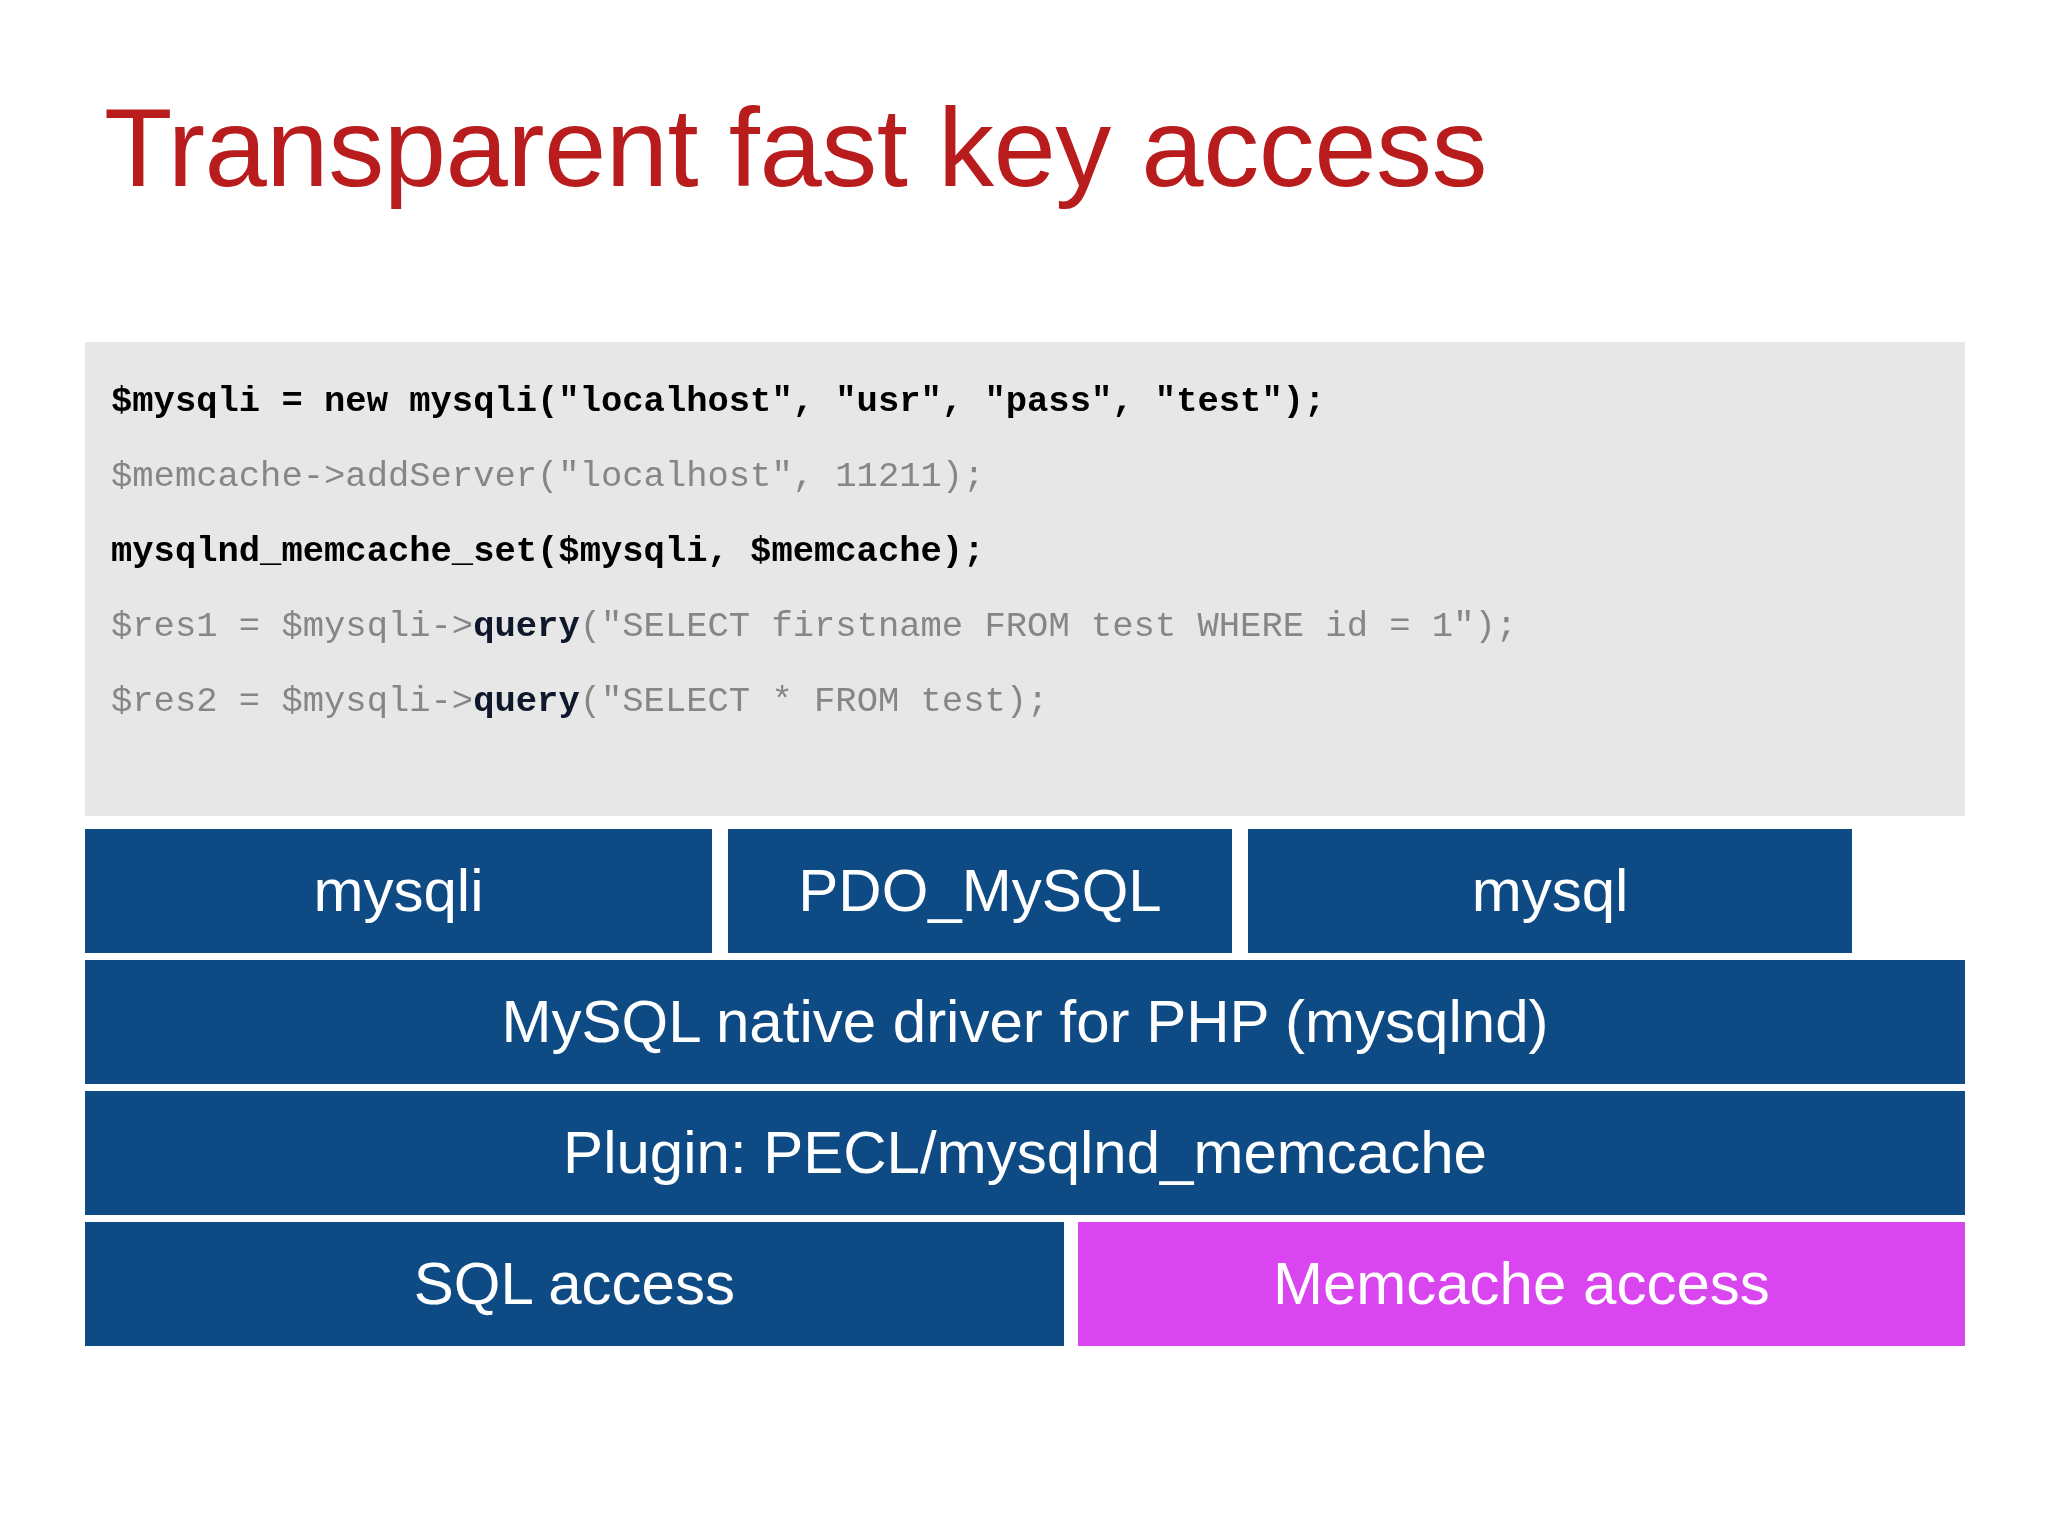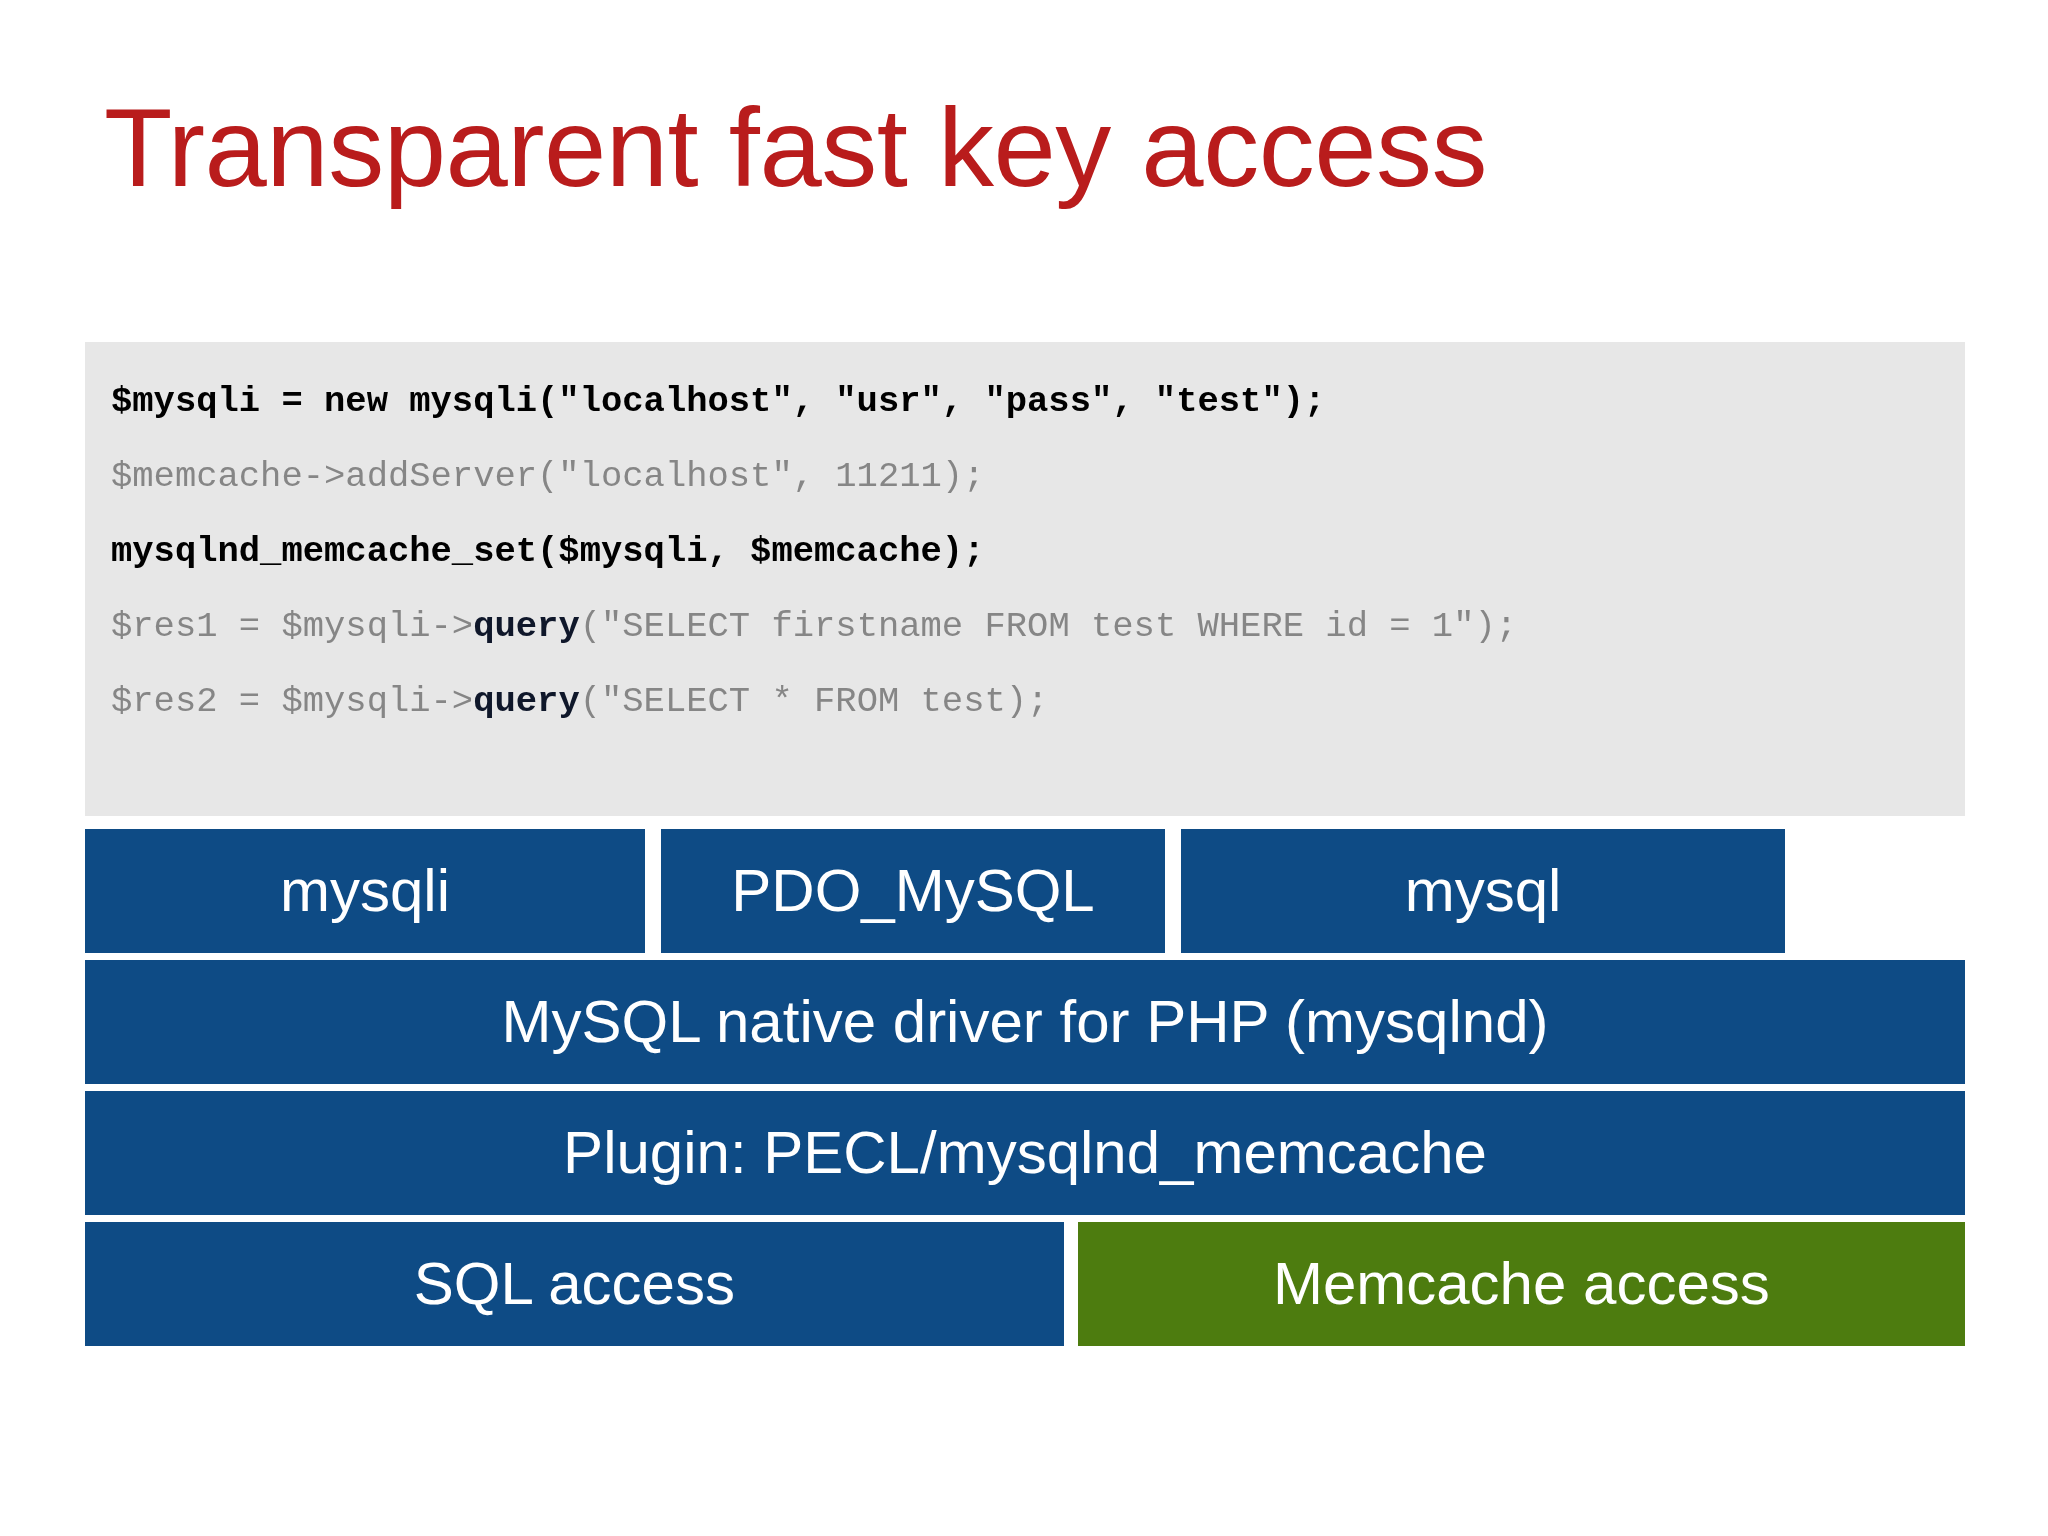--- a/index.html
+++ b/index.html
@@ -87,23 +87,23 @@
     display: flex;
     align-items: center;
     justify-content: center;
     font-family: "Liberation Sans", sans-serif;
     font-size: 60px;
     font-weight: 400;
     line-height: 1;
     white-space: nowrap;
     box-sizing: border-box;
   }
-  .box.orange { background: #4d7c0f; }
+  .box.orange { background: #d946ef; }
 
-  .row-top .box.b1 { width: 560px; }
+  .row-top .box.b1 { width: 627px; }
   .row-top .gap    { width: 16px; flex: none; }
   .row-top .box.b2 { width: 504px; }
   .row-top .box.b3 { width: 604px; }
 
   .row-full .box { width: 100%; }
 
   .row-bottom .box.left  { width: 1018px; }
   .row-bottom .gap       { width: 14px; flex: none; }
   .row-bottom .box.right { width: 923px; }
 </style>

